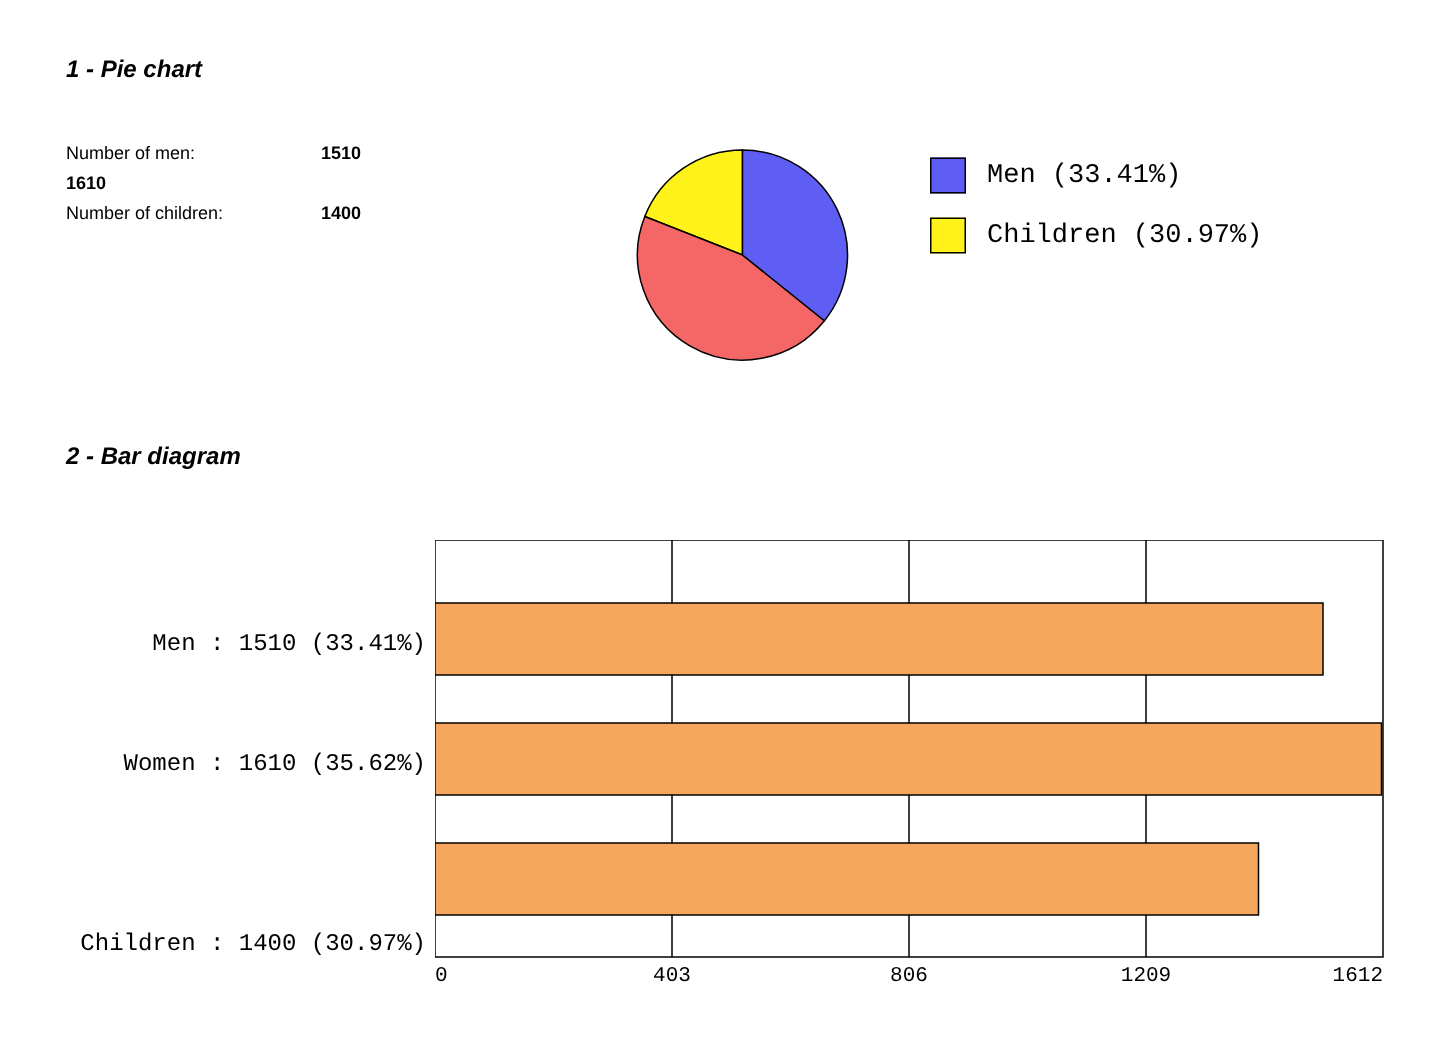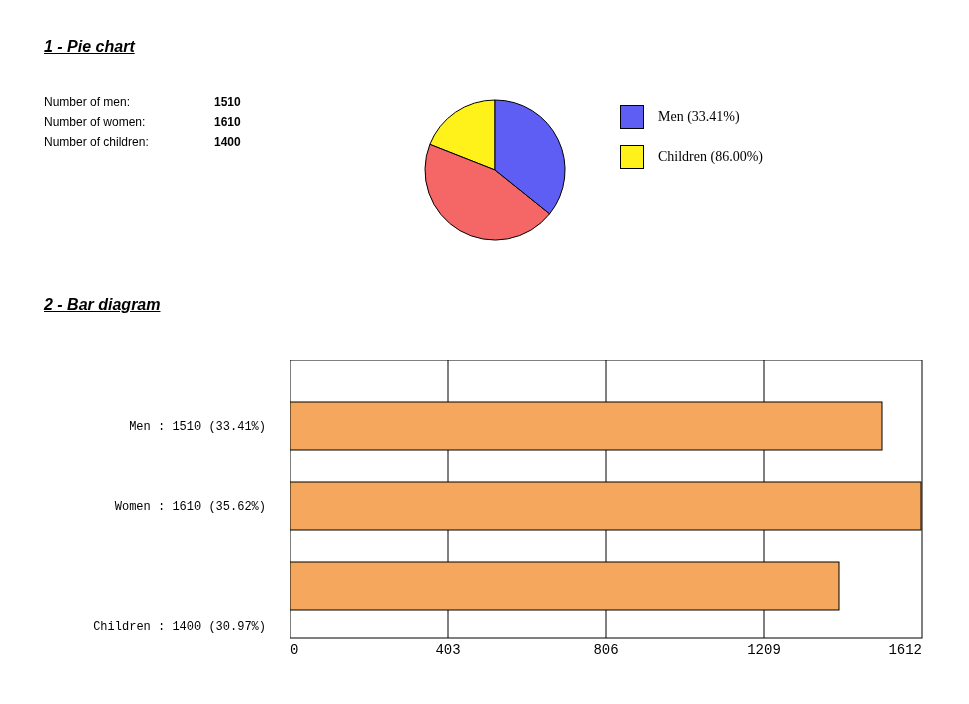--- a/index.html
+++ b/index.html
@@ -11,21 +11,20 @@
       font-family: Arial, Helvetica, sans-serif;
       font-size: 14px;
       color: #000;
       background: #fff;
       position: relative;
     }
     .section-heading {
       font-style: italic;
       font-weight: bold;
       font-size: 16px;
-      text-decoration: underline;
       position: absolute;
       text-align: center;
     }
     .heading-1 { left: 44px; top: 38px; }
     .heading-2 { left: 44px; top: 296px; }
     .data-table {
       position: absolute;
       left: 44px;
       top: 92px;
       font-size: 12px;
@@ -35,22 +34,22 @@
     .data-value { width: 50px; font-weight: bold; }
     .pie-area {
       position: absolute;
       left: 415px;
       top: 90px;
     }
     .pie-legend {
       position: absolute;
       left: 620px;
       top: 105px;
-      font-family: Liberation Serif, serif;
-      font-size: 14px;
+      font-family: Liberation Mono, monospace;
+      font-size: 18px;
     }
     .legend-row {
       display: flex;
       align-items: center;
       margin-bottom: 16px;
     }
     .legend-sw {
       width: 24px;
       height: 24px;
       border: 1px solid #000;
@@ -58,46 +57,45 @@
     }
     .bar-area {
       position: absolute;
       left: 290px;
       top: 360px;
       width: 640px;
       height: 300px;
     }
     .bar-labels {
       position: absolute;
-      left: 22px;
+      left: 40px;
       top: 360px;
       width: 250px;
       height: 300px;
       font-family: "Courier New", monospace;
-      font-size: 12px;
+      font-size: 16px;
     }
     .bar-label-row {
       position: absolute;
       right: 6px;
       text-align: right;
       white-space: nowrap;
     }
   </style>
 </head>
 <body>
 
 <div class="section-heading heading-1">1 - Pie chart</div>
 
 <div class="data-table">
   <div class="data-row">
     <span class="data-label">Number of men:</span>
     <span class="data-value">1510</span>
   </div>
   <div class="data-row">
-    <span class="data-label">Number of women:</span>
     <span class="data-value">1610</span>
   </div>
   <div class="data-row">
     <span class="data-label">Number of children:</span>
     <span class="data-value">1400</span>
   </div>
 </div>
 
 <div class="pie-area">
   <svg width="160" height="160" viewBox="-80 -80 160 160">
@@ -110,21 +108,21 @@
   </svg>
 </div>
 
 <div class="pie-legend">
   <div class="legend-row">
     <span class="legend-sw" style="background:#5e5ef5"></span>
     <span>Men (33.41%)</span>
   </div>
   <div class="legend-row">
     <span class="legend-sw" style="background:#fff21a"></span>
-    <span>Children (86.00%)</span>
+    <span>Children (30.97%)</span>
   </div>
 </div>
 
 <div class="section-heading heading-2">2 - Bar diagram</div>
 
 <div class="bar-labels">
   <div class="bar-label-row" style="top:60px;">Men : 1510 (33.41%)</div>
   <div class="bar-label-row" style="top:140px;">Women : 1610 (35.62%)</div>
   <div class="bar-label-row" style="top:220px;margin-top:40px;">Children : 1400 (30.97%)</div>
 </div>

